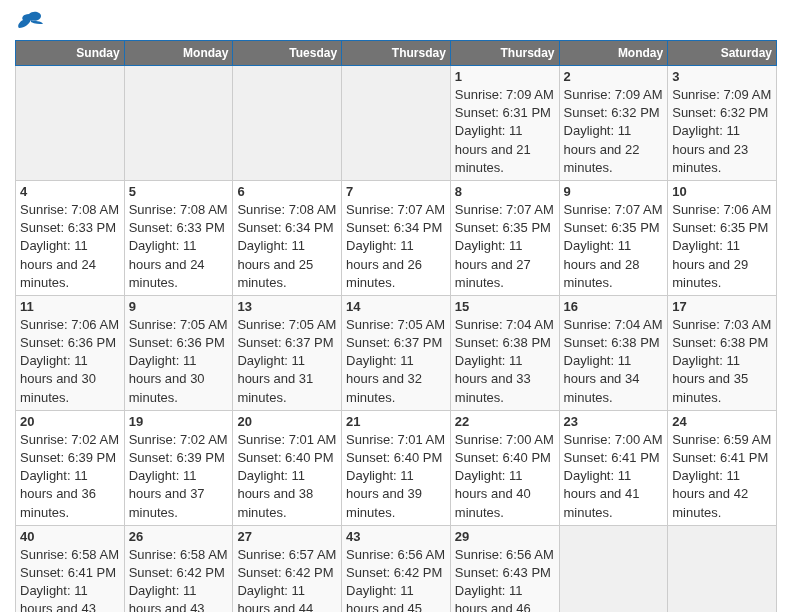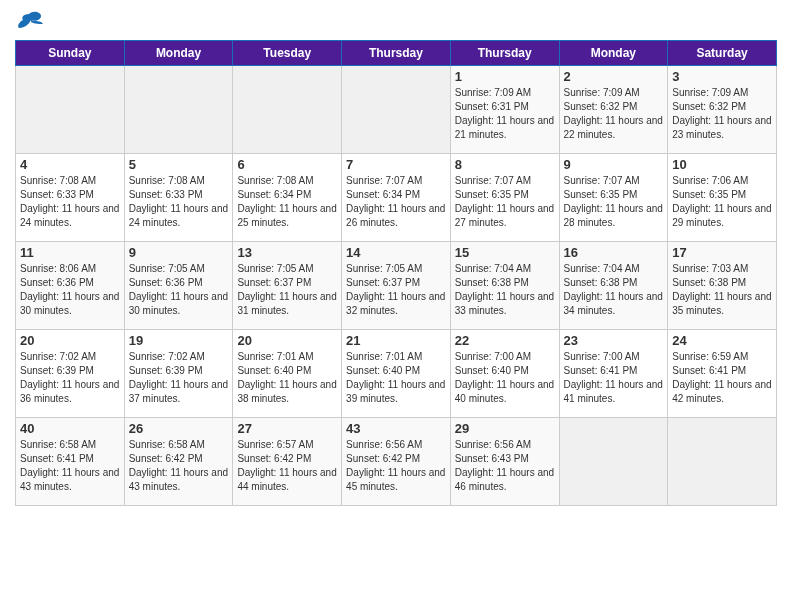--- a/index.html
+++ b/index.html
@@ -50,26 +50,26 @@
     .calendar-subtitle {
       font-size: 14px;
       color: #555;
     }
     table {
       width: 100%;
       border-collapse: collapse;
       table-layout: fixed;
     }
     thead tr th {
-      background-color: #4c1d95;
+      background-color: #737373;
       color: #fff;
       font-size: 12px;
       font-weight: bold;
       padding: 5px 4px;
-      text-align: center;
+      text-align: right;
       border: 1px solid #1a6eb5;
     }
     tbody tr td {
       border: 1px solid #ccc;
       vertical-align: top;
       padding: 3px 4px;
       height: 88px;
       font-size: 10px;
       color: #333;
       background: #fff;
@@ -81,21 +81,21 @@
       background: #fff;
     }
     .day-number {
       font-size: 13px;
       font-weight: bold;
       color: #333;
       display: block;
       margin-bottom: 2px;
     }
     .day-info {
-      font-size: 10px;
+      font-size: 13px;
       color: #333;
       line-height: 1.4;
     }
     .empty-cell {
       background: #f0f0f0 !important;
     }
   </style>
 </head>
 <body>
 
@@ -193,21 +193,21 @@
           <td>
             <span class="day-number">10</span>
             <div class="day-info">Sunrise: 7:06 AM
 Sunset: 6:35 PM
 Daylight: 11 hours and 29 minutes.</div>
           </td>
         </tr>
         <tr>
           <td>
             <span class="day-number">11</span>
-            <div class="day-info">Sunrise: 8:06 AM
+            <div class="day-info">Sunrise: 7:06 AM
 Sunset: 6:36 PM
 Daylight: 11 hours and 30 minutes.</div>
           </td>
           <td>
             <span class="day-number">9</span>
             <div class="day-info">Sunrise: 7:05 AM
 Sunset: 6:36 PM
 Daylight: 11 hours and 30 minutes.</div>
           </td>
           <td>

